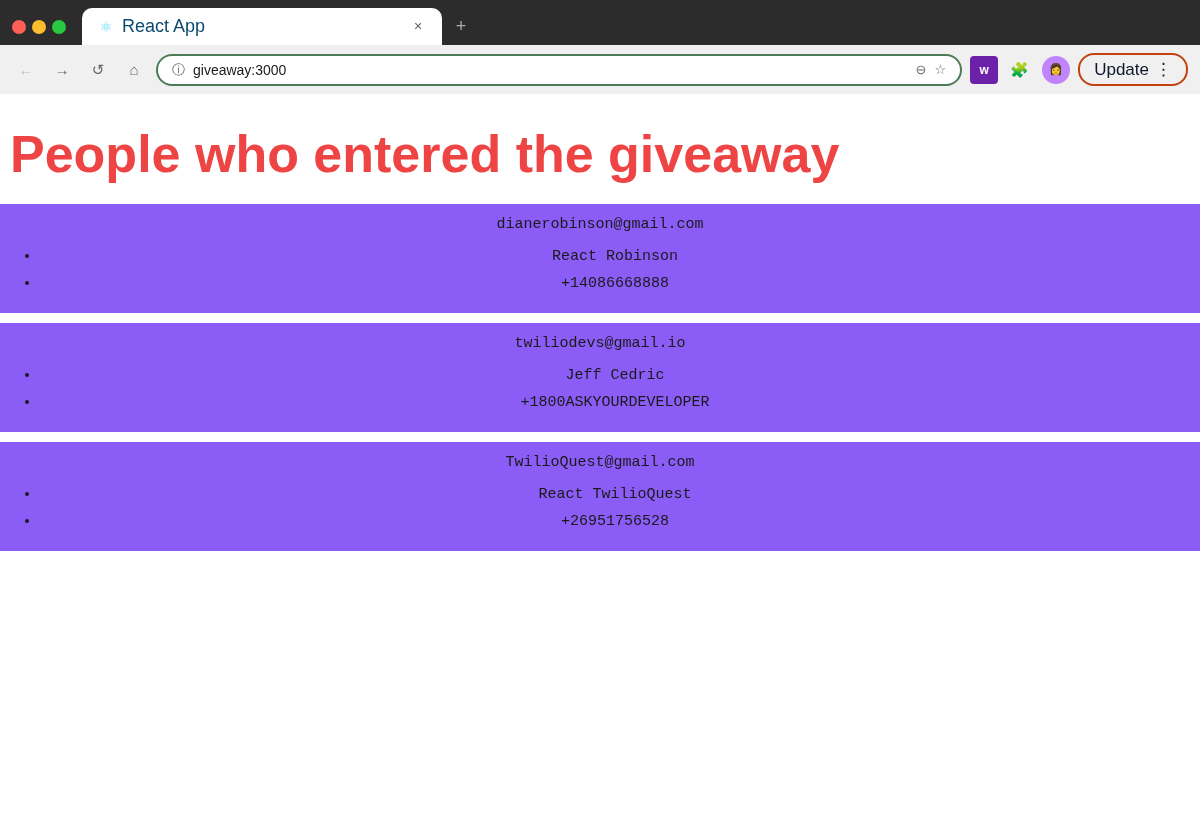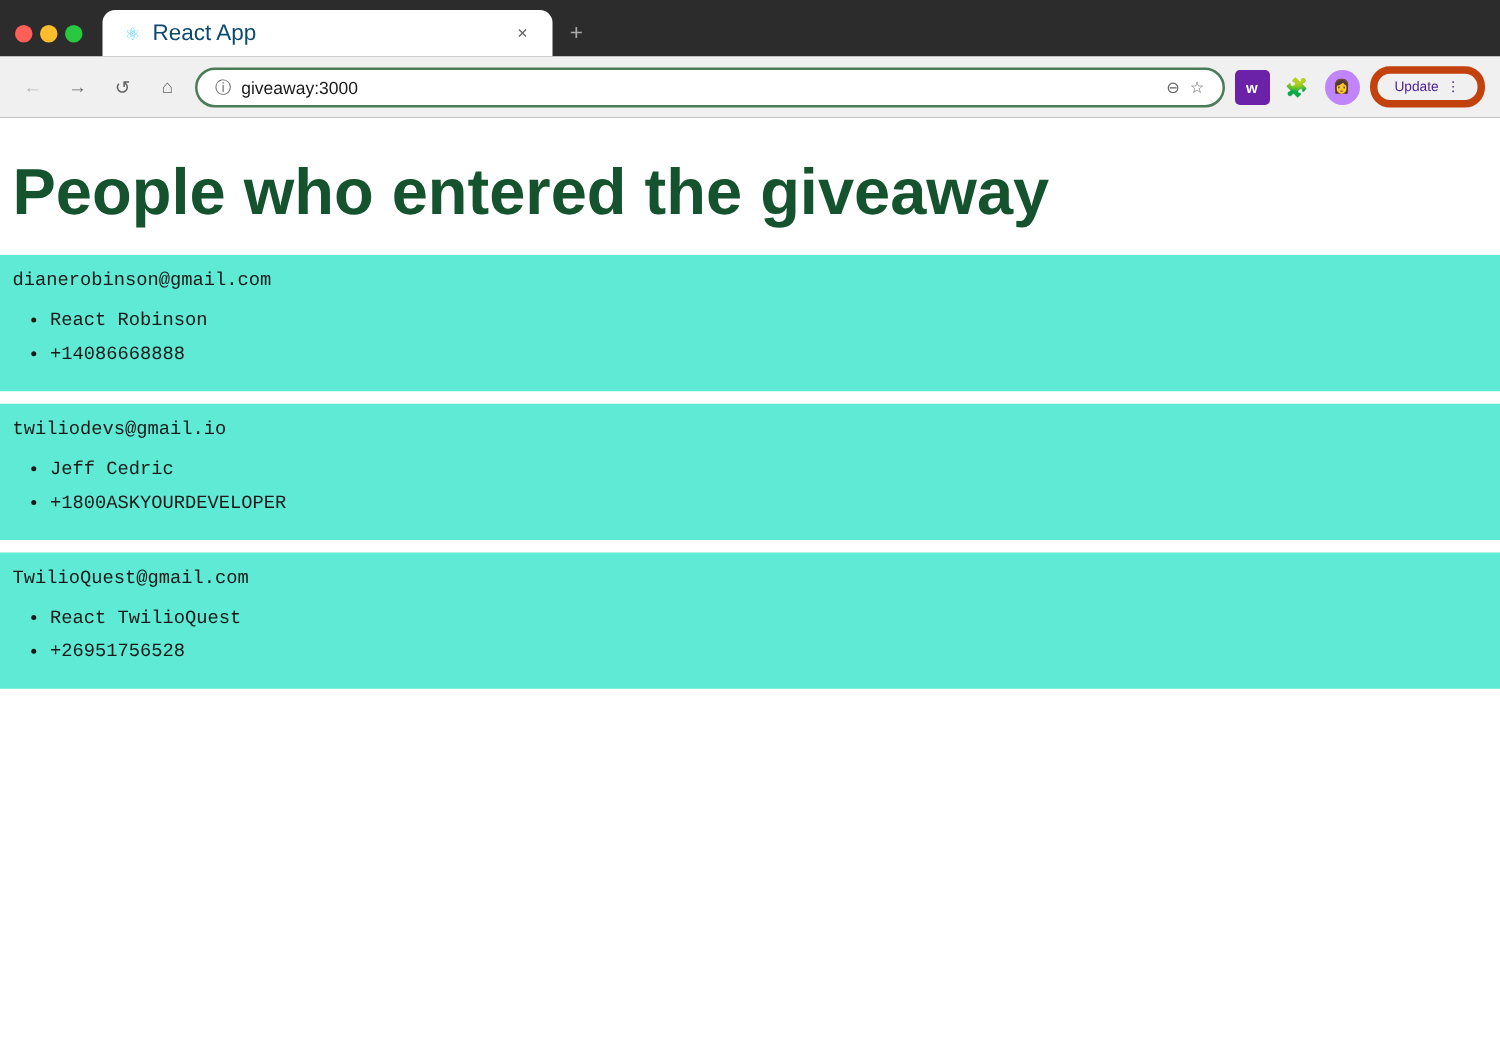--- a/index.html
+++ b/index.html
@@ -183,54 +183,55 @@
       background: #c084fc;
       display: flex;
       align-items: center;
       justify-content: center;
       font-size: 11px;
       color: white;
       overflow: hidden;
     }
 
     .update-btn {
-      border: 6px solid #c2410c;
+      border: 2px solid #c2410c;
       border-radius: 16px;
       padding: 4px 14px;
-      color: #4c1d95;
-      font-size: 11px;
+      color: #0f172a;
+      font-size: 17px;
       font-weight: 500;
       cursor: pointer;
       display: flex;
       align-items: center;
       gap: 6px;
       background: transparent;
     }
 
     
     .page-content {
       background: white;
       width: 100%;
       height: calc(840px - 82px);
       overflow-y: auto;
       padding: 20px 0;
     }
 
     .page-heading {
       font-size: 52px;
       font-weight: 700;
-      color: #14532d;
+      color: #ef4444;
       padding: 10px 10px 20px 10px;
       font-family: -apple-system, BlinkMacSystemFont, sans-serif;
     }
 
     .entry-block {
-      background: #5eead4;
+      background: #8b5cf6;
       padding: 12px 10px 16px 10px;
       margin-bottom: 4px;
+      text-align: center;
     }
 
     .entry-email {
       font-family: 'Courier New', Courier, monospace;
       font-size: 15px;
       color: #1a1a1a;
       margin-bottom: 10px;
     }
 
     .entry-details {

